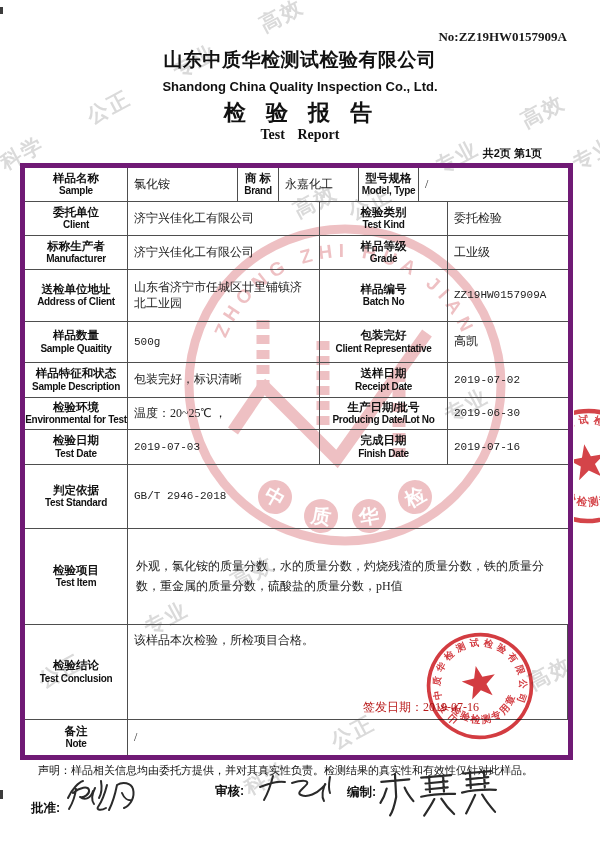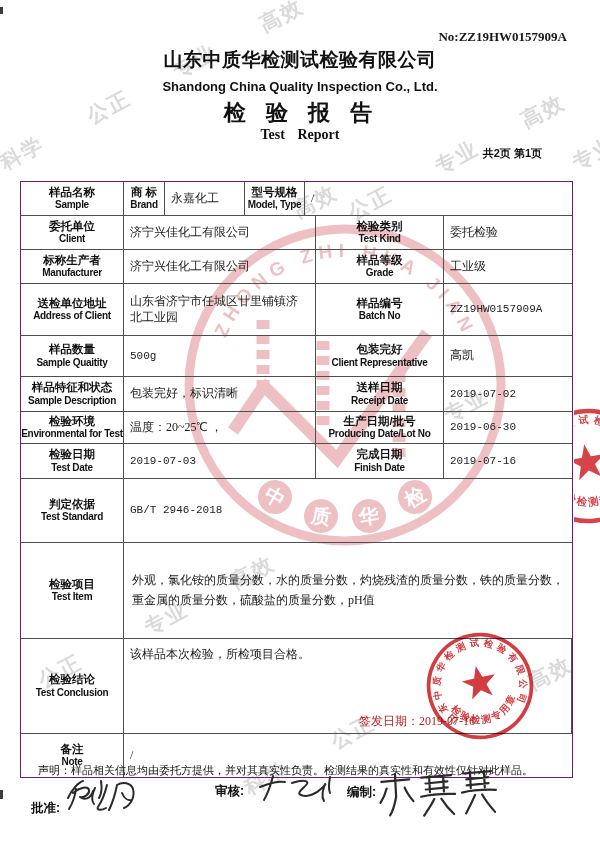--- a/index.html
+++ b/index.html
@@ -17,22 +17,22 @@
 
   
   .wm{position:absolute;font-weight:bold;font-size:21px;color:#bcbcbc;opacity:.55;
       letter-spacing:2px;word-spacing:44px;white-space:nowrap;transform-origin:0 50%;
       transform:rotate(-28deg);pointer-events:none;}
   .wm1{left:2px;top:150px;}   .wm2{left:350px;top:200px;} .wm3{left:574px;top:150px;}
   .wm4{left:446px;top:402px;} .wm5{left:146px;top:615px;} .wm6{left:246px;top:775px;}
   .wm7{left:530px;top:670px;} .wm8{left:40px;top:668px;}  .wm9{left:295px;top:198px;}
 
   
-  .tbl{top:163px;left:20px;width:553px;height:597px;border:1px solid #701a75;
-       display:flex;flex-direction:column;box-sizing:border-box;margin-top:18px;}
+  .tbl{top:163px;left:20px;width:553px;height:597px;border:5px solid #701a75;
+       display:flex;flex-direction:column;box-sizing:border-box;}
   .row{display:flex;border-bottom:1px solid #4e4e4e;box-sizing:border-box;flex:0 0 auto;}
   .row:last-child{border-bottom:none;flex:1 1 auto;}
   .cell{border-right:1px solid #4e4e4e;box-sizing:border-box;display:flex;flex-direction:column;justify-content:center;}
   .cell:last-child{border-right:none;}
   .lc{text-align:center;font-weight:bold;line-height:1.18;}
   .lc .cn{font-size:11.5px;} .lc .en{font-size:10px;letter-spacing:-.3px;white-space:nowrap;}
   .vc{font-family:"Liberation Serif",serif;font-size:12px;color:#222;padding:2px 6px;line-height:1.3;}
   .mono{font-family:"Liberation Mono","DejaVu Sans Mono",monospace;font-size:11px;}
   .w-l1{width:103px;} .w-v1{width:192px;} .w-l2{width:128px;} .w-last{flex:1;}
   .r1-v1{width:110px;} .r1-lb{width:41px;} .r1-vb{width:80px;} .r1-lm{width:60px;}
@@ -117,20 +117,23 @@
 <div class="abs title-en">Test  Report</div>
 <div class="abs page-info">共2页  第1页</div>
 
 <div class="abs tbl">
 
   <div class="row" style="height:34px;">
     <div class="cell lc w-l1">
       <span class="cn">样品名称</span>
       <span class="en">Sample</span>
     </div>
+    <div class="cell vc r1-v1">
+        <span>氯化铵</span>
+      </div>
     <div class="cell lc r1-lb">
       <span class="cn">商 标</span>
       <span class="en">Brand</span>
     </div>
     <div class="cell vc r1-vb">
         <span>永嘉化工</span>
       </div>
     <div class="cell lc r1-lm">
       <span class="cn">型号规格</span>
       <span class="en">Model, Type</span>

